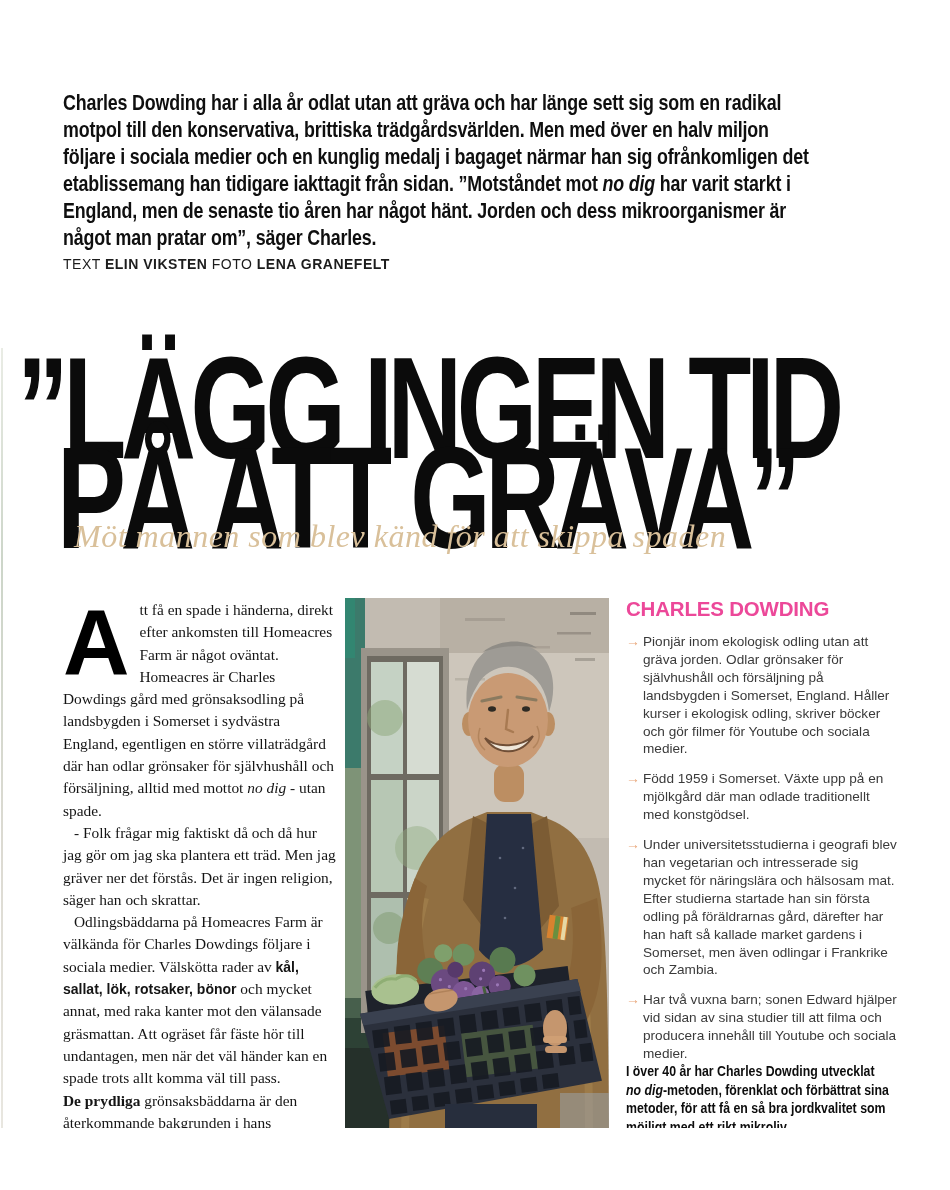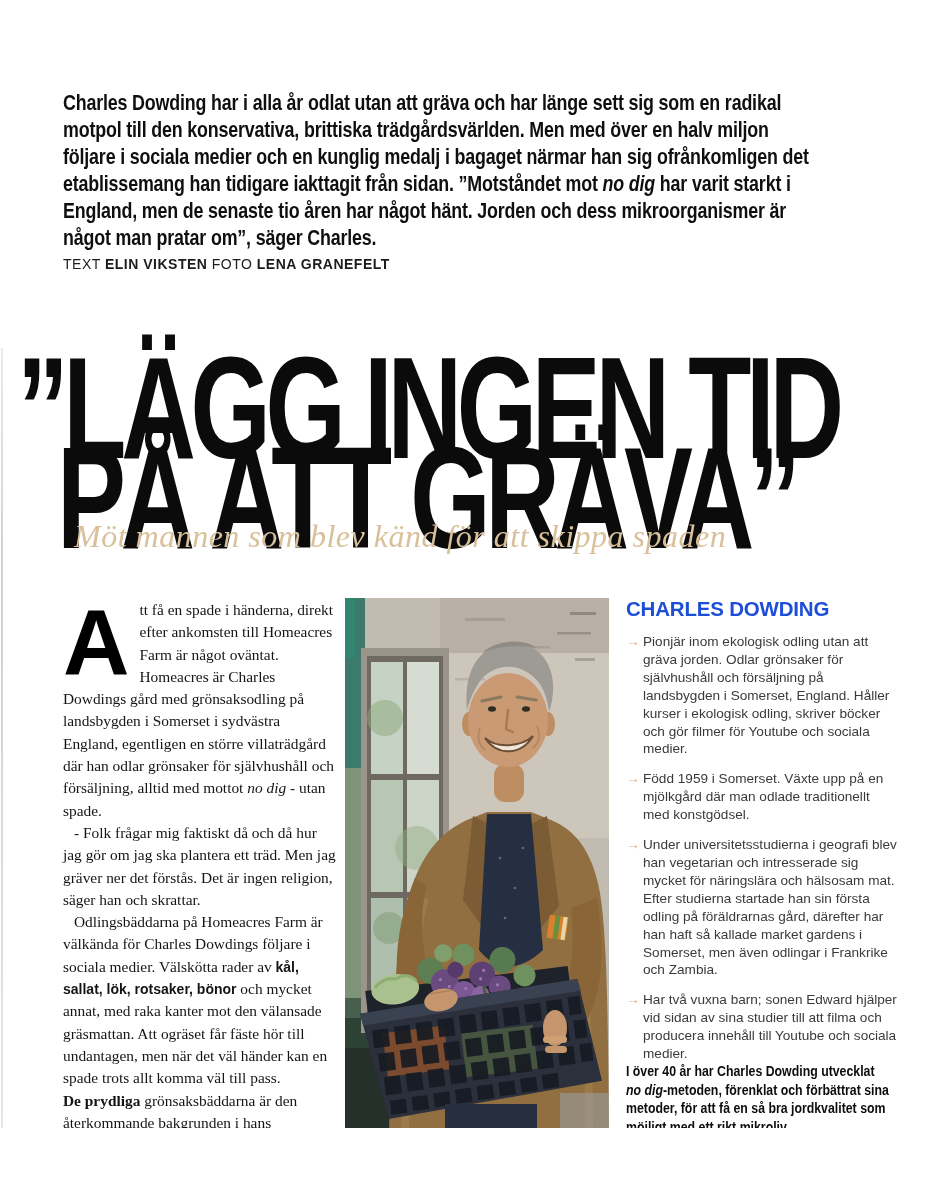--- a/index.html
+++ b/index.html
@@ -40,21 +40,21 @@
   .p4lead{font-weight:bold;margin-top:40px;}
   .cont-arrow{position:absolute;right:6px;bottom:16px;font-size:24px;font-weight:bold;
     transform:scaleX(1.7);transform-origin:100% 50%;color:#000;}
 
   
   .photo{position:absolute;left:345px;top:598px;width:264px;height:538px;overflow:hidden;}
   .photo svg{display:block;width:100%;height:100%;}
 
   
   .factbox{position:absolute;left:626px;top:597px;width:272px;}
-  .factbox-title{font-size:20.5px;font-weight:bold;letter-spacing:-.2px;color:#1d4ed8;}
+  .factbox-title{font-size:20.5px;font-weight:bold;letter-spacing:-.2px;color:#ec4899;}
   .factbox-list{margin-top:12px;display:flex;flex-direction:column;gap:12px;}
   .fact-item{display:flex;font-size:13.6px;line-height:17.9px;color:#3a3a3a;}
   .fact-arrow{font-weight:bold;flex:0 0 17px;font-size:14px;}
 
   
   .caption{position:absolute;left:626px;top:1062px;width:300px;transform:scale(0.88,1);
     transform-origin:0 0;font-weight:bold;font-size:14px;line-height:18.5px;color:#0d0d0d;}
   .caption em{font-style:italic;}
 
   

